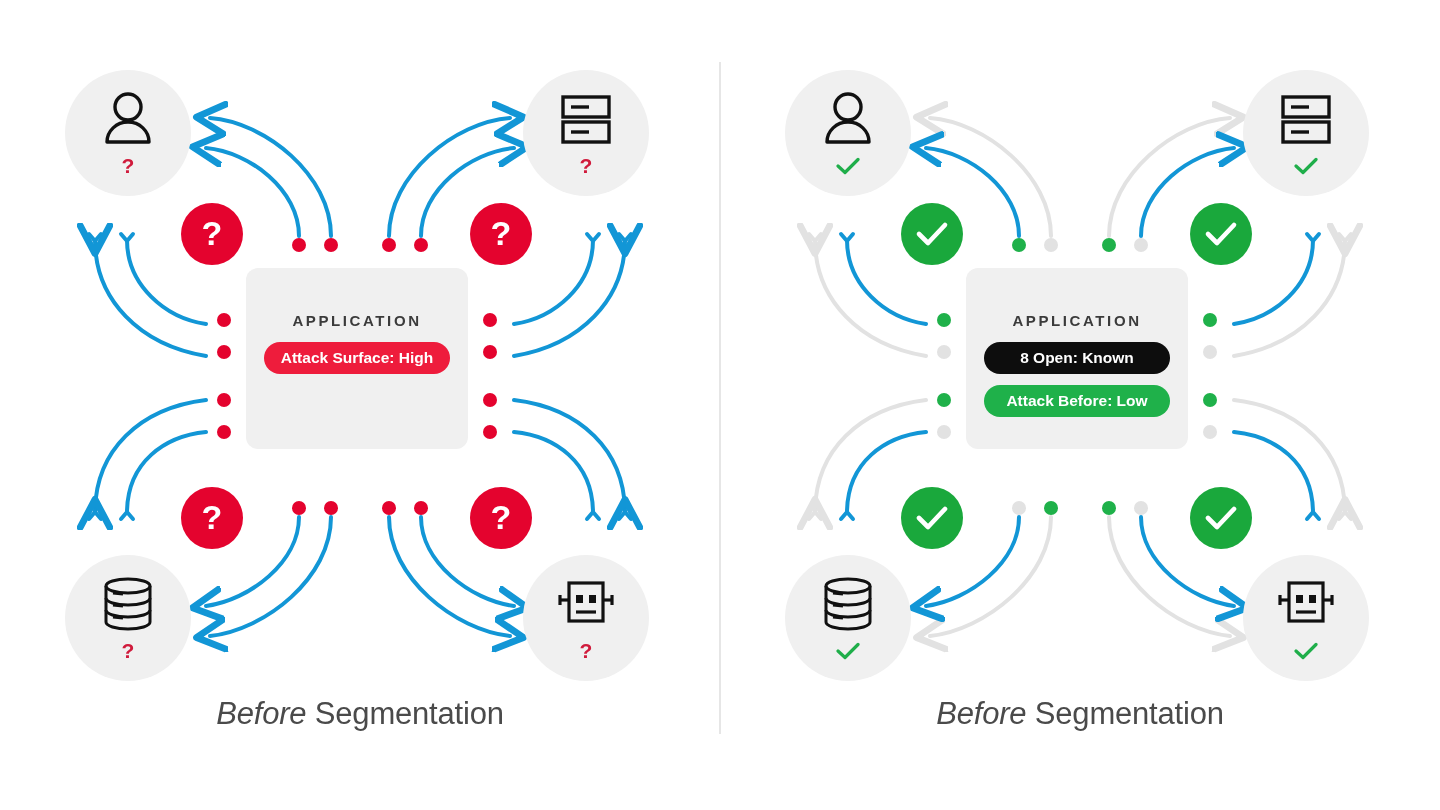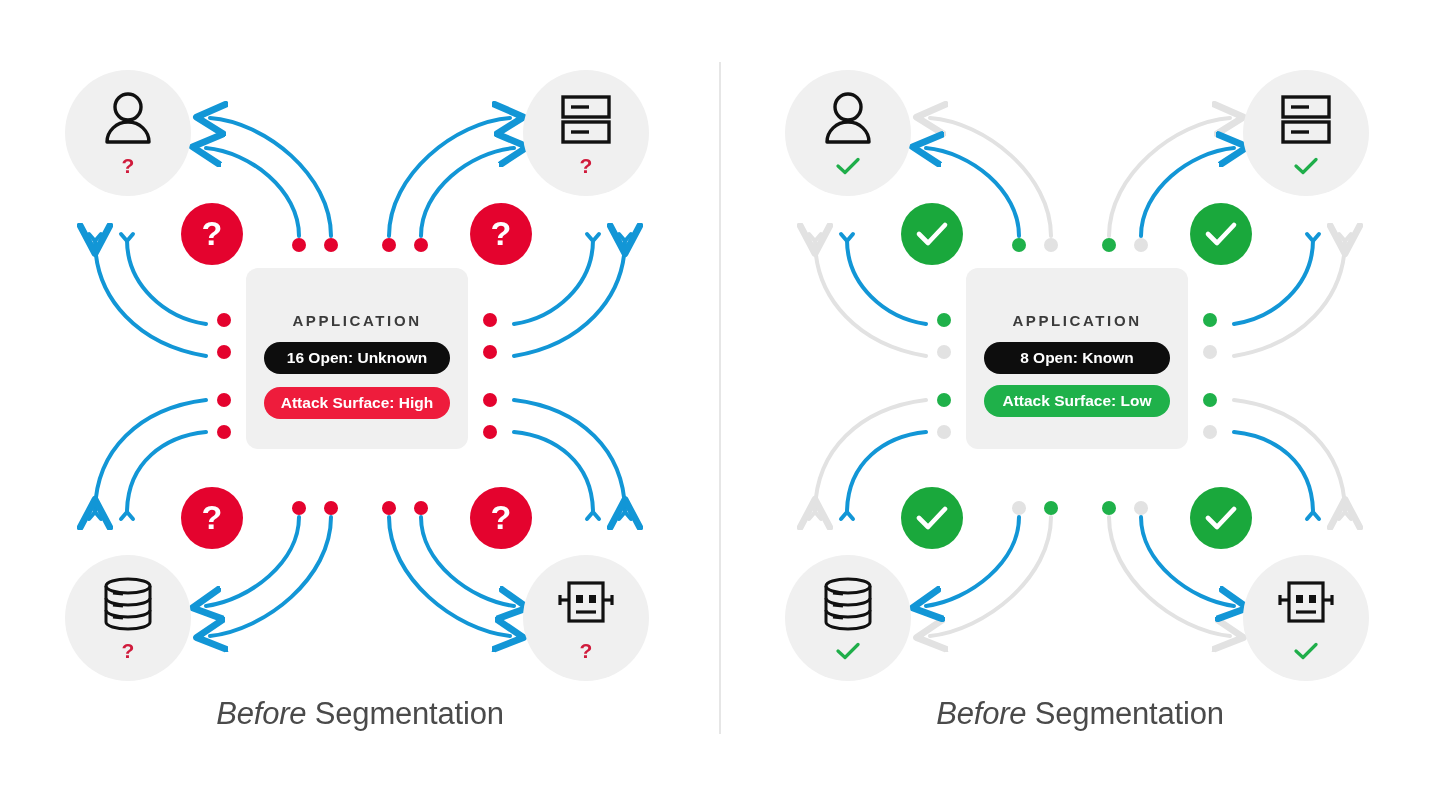--- a/index.html
+++ b/index.html
@@ -289,21 +289,20 @@
     </div>
     <div class="badge badge-red badge-bl">
       <span class="qm">?</span>
     </div>
     <div class="badge badge-red badge-br">
       <span class="qm">?</span>
     </div>
 
     <div class="card">
       <div class="card-title">APPLICATION</div>
-      <div class="pill pill-dark">16 Open: Unknown</div>
       <div class="pill pill-red">Attack Surface: High</div>
     </div>
 
     <div class="caption">
       <span class="em">Before</span><span class="reg"> Segmentation</span>
     </div>
   </div>
 
   <div class="panel" id="panel-after">
 
@@ -464,21 +463,21 @@
       <span class="ck">
         <svg viewBox="0 0 34 26">
             <path d="M4,13 L13,22 L30,4" fill="none" stroke="#ffffff" stroke-width="4.6" stroke-linecap="round" stroke-linejoin="round"></path>
           </svg>
       </span>
     </div>
 
     <div class="card">
       <div class="card-title">APPLICATION</div>
       <div class="pill pill-dark">8 Open: Known</div>
-      <div class="pill pill-green">Attack Surface: Low</div>
+      <div class="pill pill-green">Attack Before: Low</div>
     </div>
 
     <div class="caption">
       <span class="em">Before</span><span class="reg"> Segmentation</span>
     </div>
   </div>
 
 </div>
 
 </body></html>

